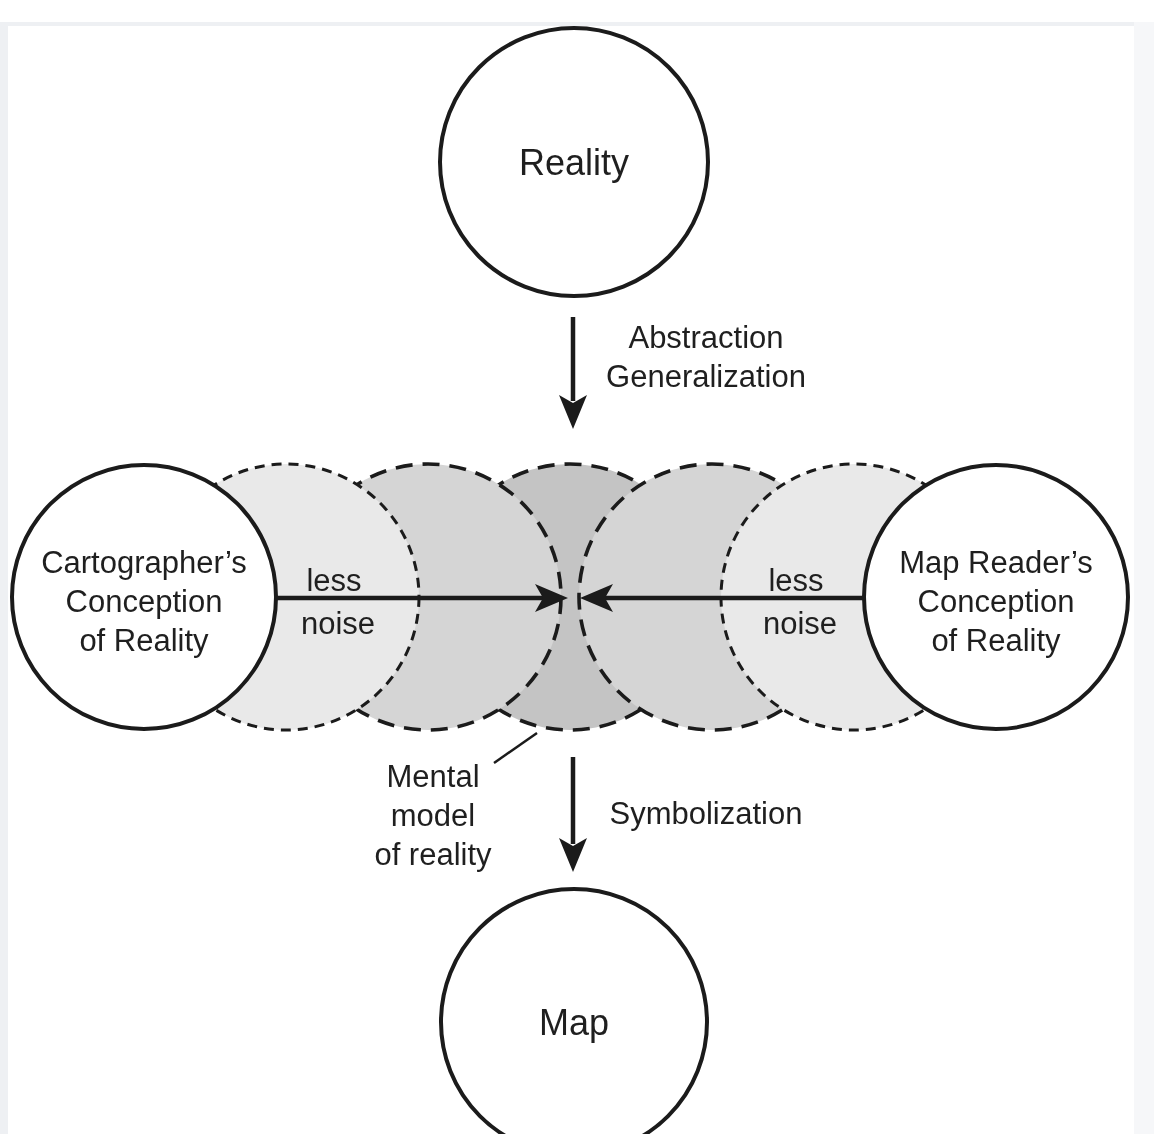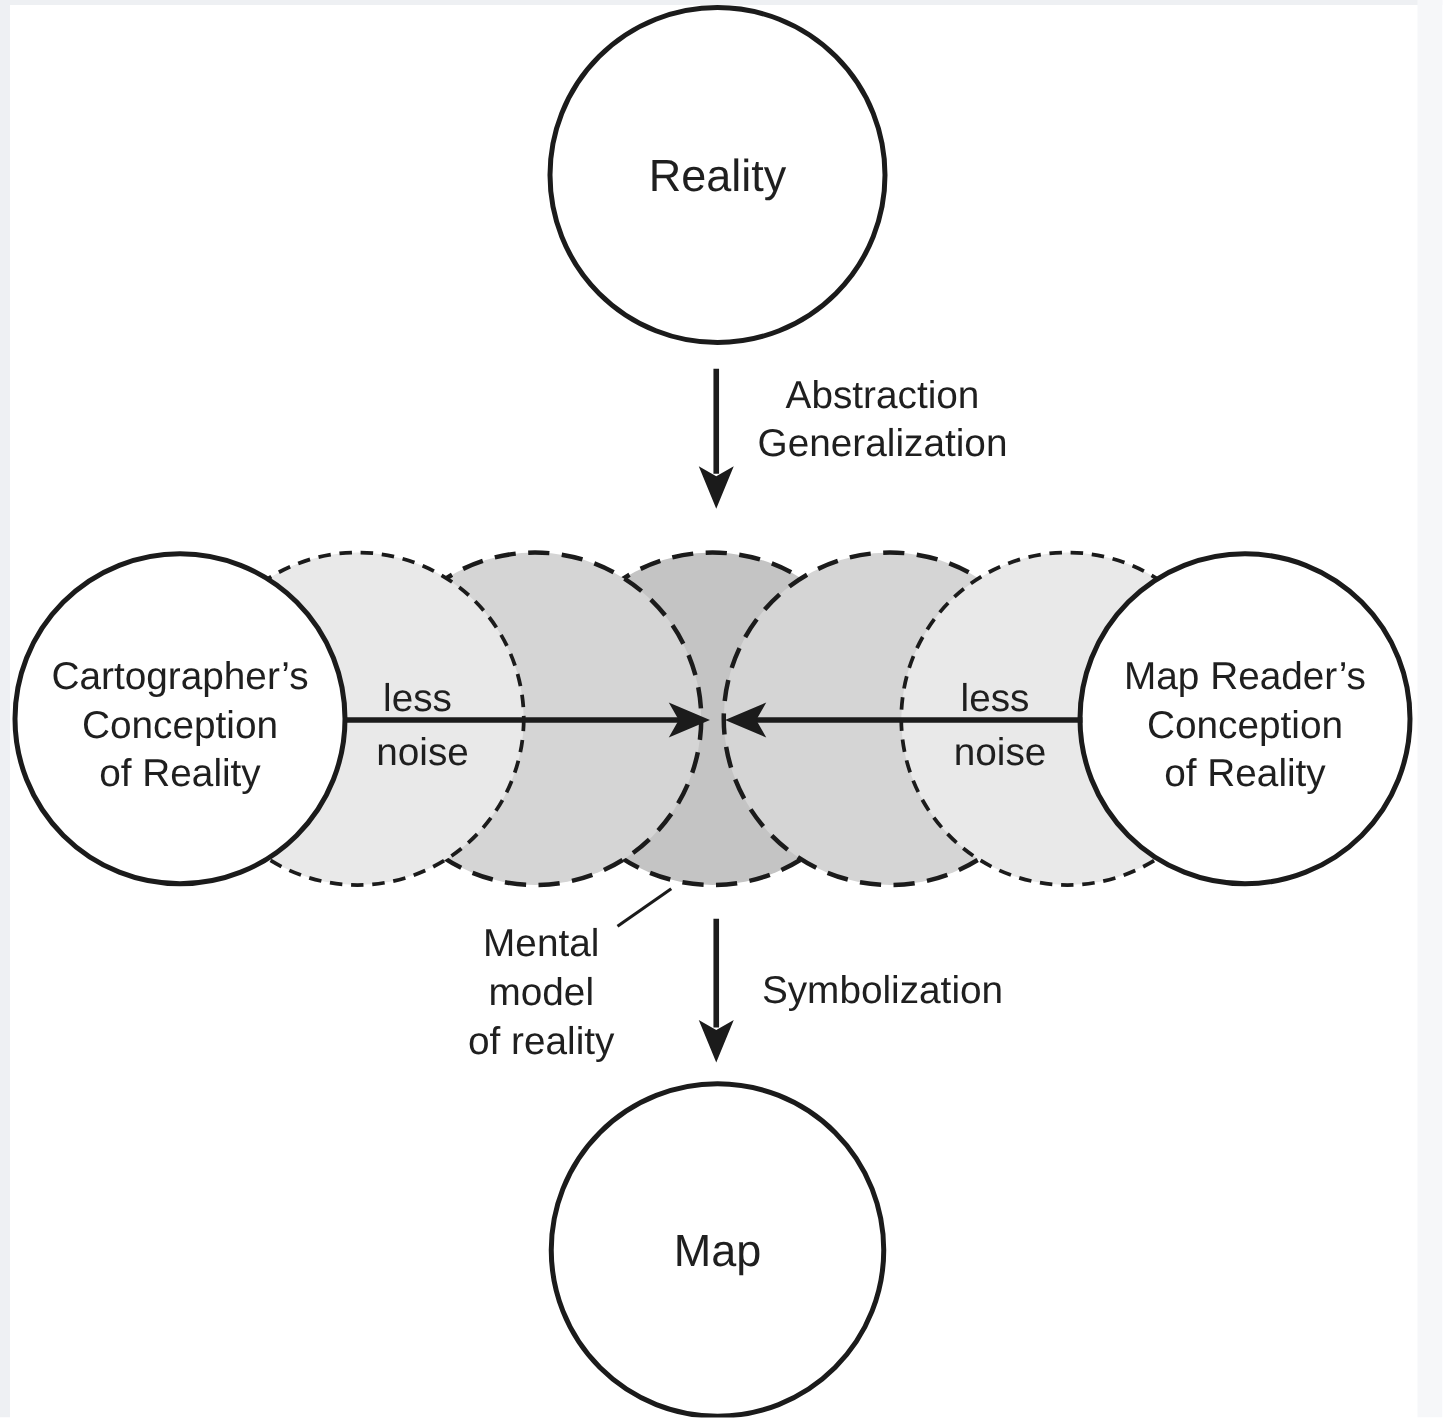--- a/index.html
+++ b/index.html
@@ -2,21 +2,21 @@
 <html><head>
 <meta charset="utf-8">
 <style>
   html, body { margin: 0; padding: 0; }
   body {
     width: 1154px; height: 1134px;
     background: #ffffff;
     font-family: "Liberation Sans", sans-serif;
     overflow: hidden;
   }
-  #stage { position: relative; width: 1154px; height: 902px; }
+  #stage { position: relative; width: 1154px; height: 902px; margin-top: 22px; }
   svg { display: block; }
   text {
     font-family: "Liberation Sans", sans-serif;
     fill: #1f1f1f;
   }
   .node-label   { font-size: 36px; }
   .body-label   { font-size: 31px; }
   .solid-circle { fill: #ffffff; stroke-width: 4px; }
   .line         { stroke-width: 4.5px; fill: none; }
   .thin-line    { stroke-width: 2.5px; fill: none; }

